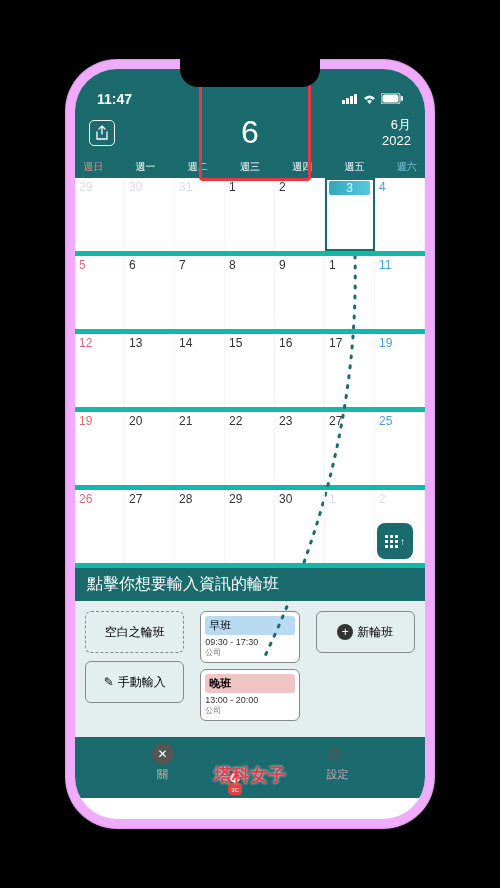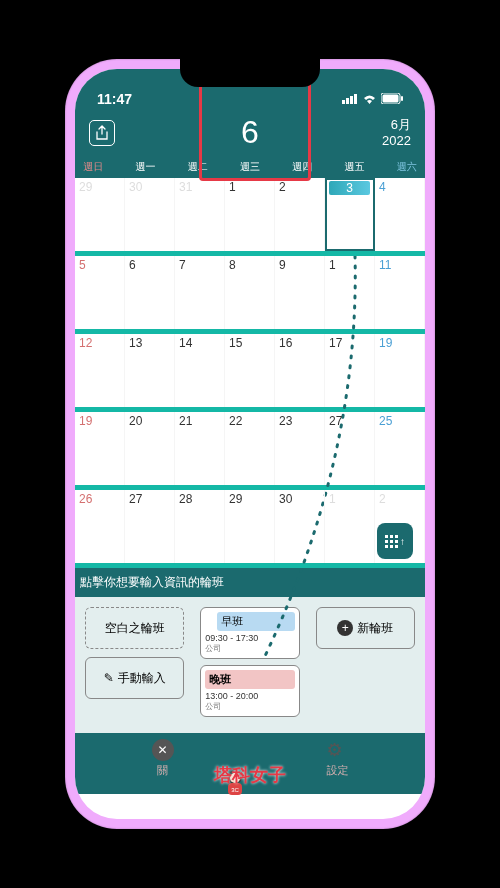--- a/index.html
+++ b/index.html
@@ -153,22 +153,22 @@
   display: grid;
   grid-template-columns: repeat(3, 3px);
   grid-template-rows: repeat(3, 3px);
   gap: 2px;
 }
 .fab-grid span { background: #fff; }
 .fab-arrow { color: #fff; font-size: 10px; margin-left: 2px; }
 .hint-bar {
   background: #1b6a6e;
   color: #fff;
-  font-size: 12px;
-  padding: 6px 5px;
+  font-size: 16px;
+  padding: 6px 12px;
 }
 .bottom-panel {
   background: #e3eeee;
   padding: 10px;
   display: grid;
   grid-template-columns: 1fr 1fr 1fr;
   gap: 16px;
   align-items: start;
 }
 .panel-btn {
@@ -193,21 +193,21 @@
   background: #fff;
   margin-bottom: 6px;
 }
 .shift-label {
   display: block;
   padding: 2px 4px;
   border-radius: 3px;
   font-size: 11px;
   margin-bottom: 2px;
 }
-.shift-label.morning { background: #b8daf2; margin-left: 12px; }
+.shift-label.morning { background: #b8daf2; }
 .shift-label.evening { background: #f2c5c5; font-weight: bold; }
 .shift-time { font-size: 9px; color: #333; }
 .shift-sub { font-size: 8px; color: #777; }
 .highlight-box {
   position: absolute;
   border: 3px solid #e63946;
   border-radius: 4px;
   pointer-events: none;
 }
 .footer {

